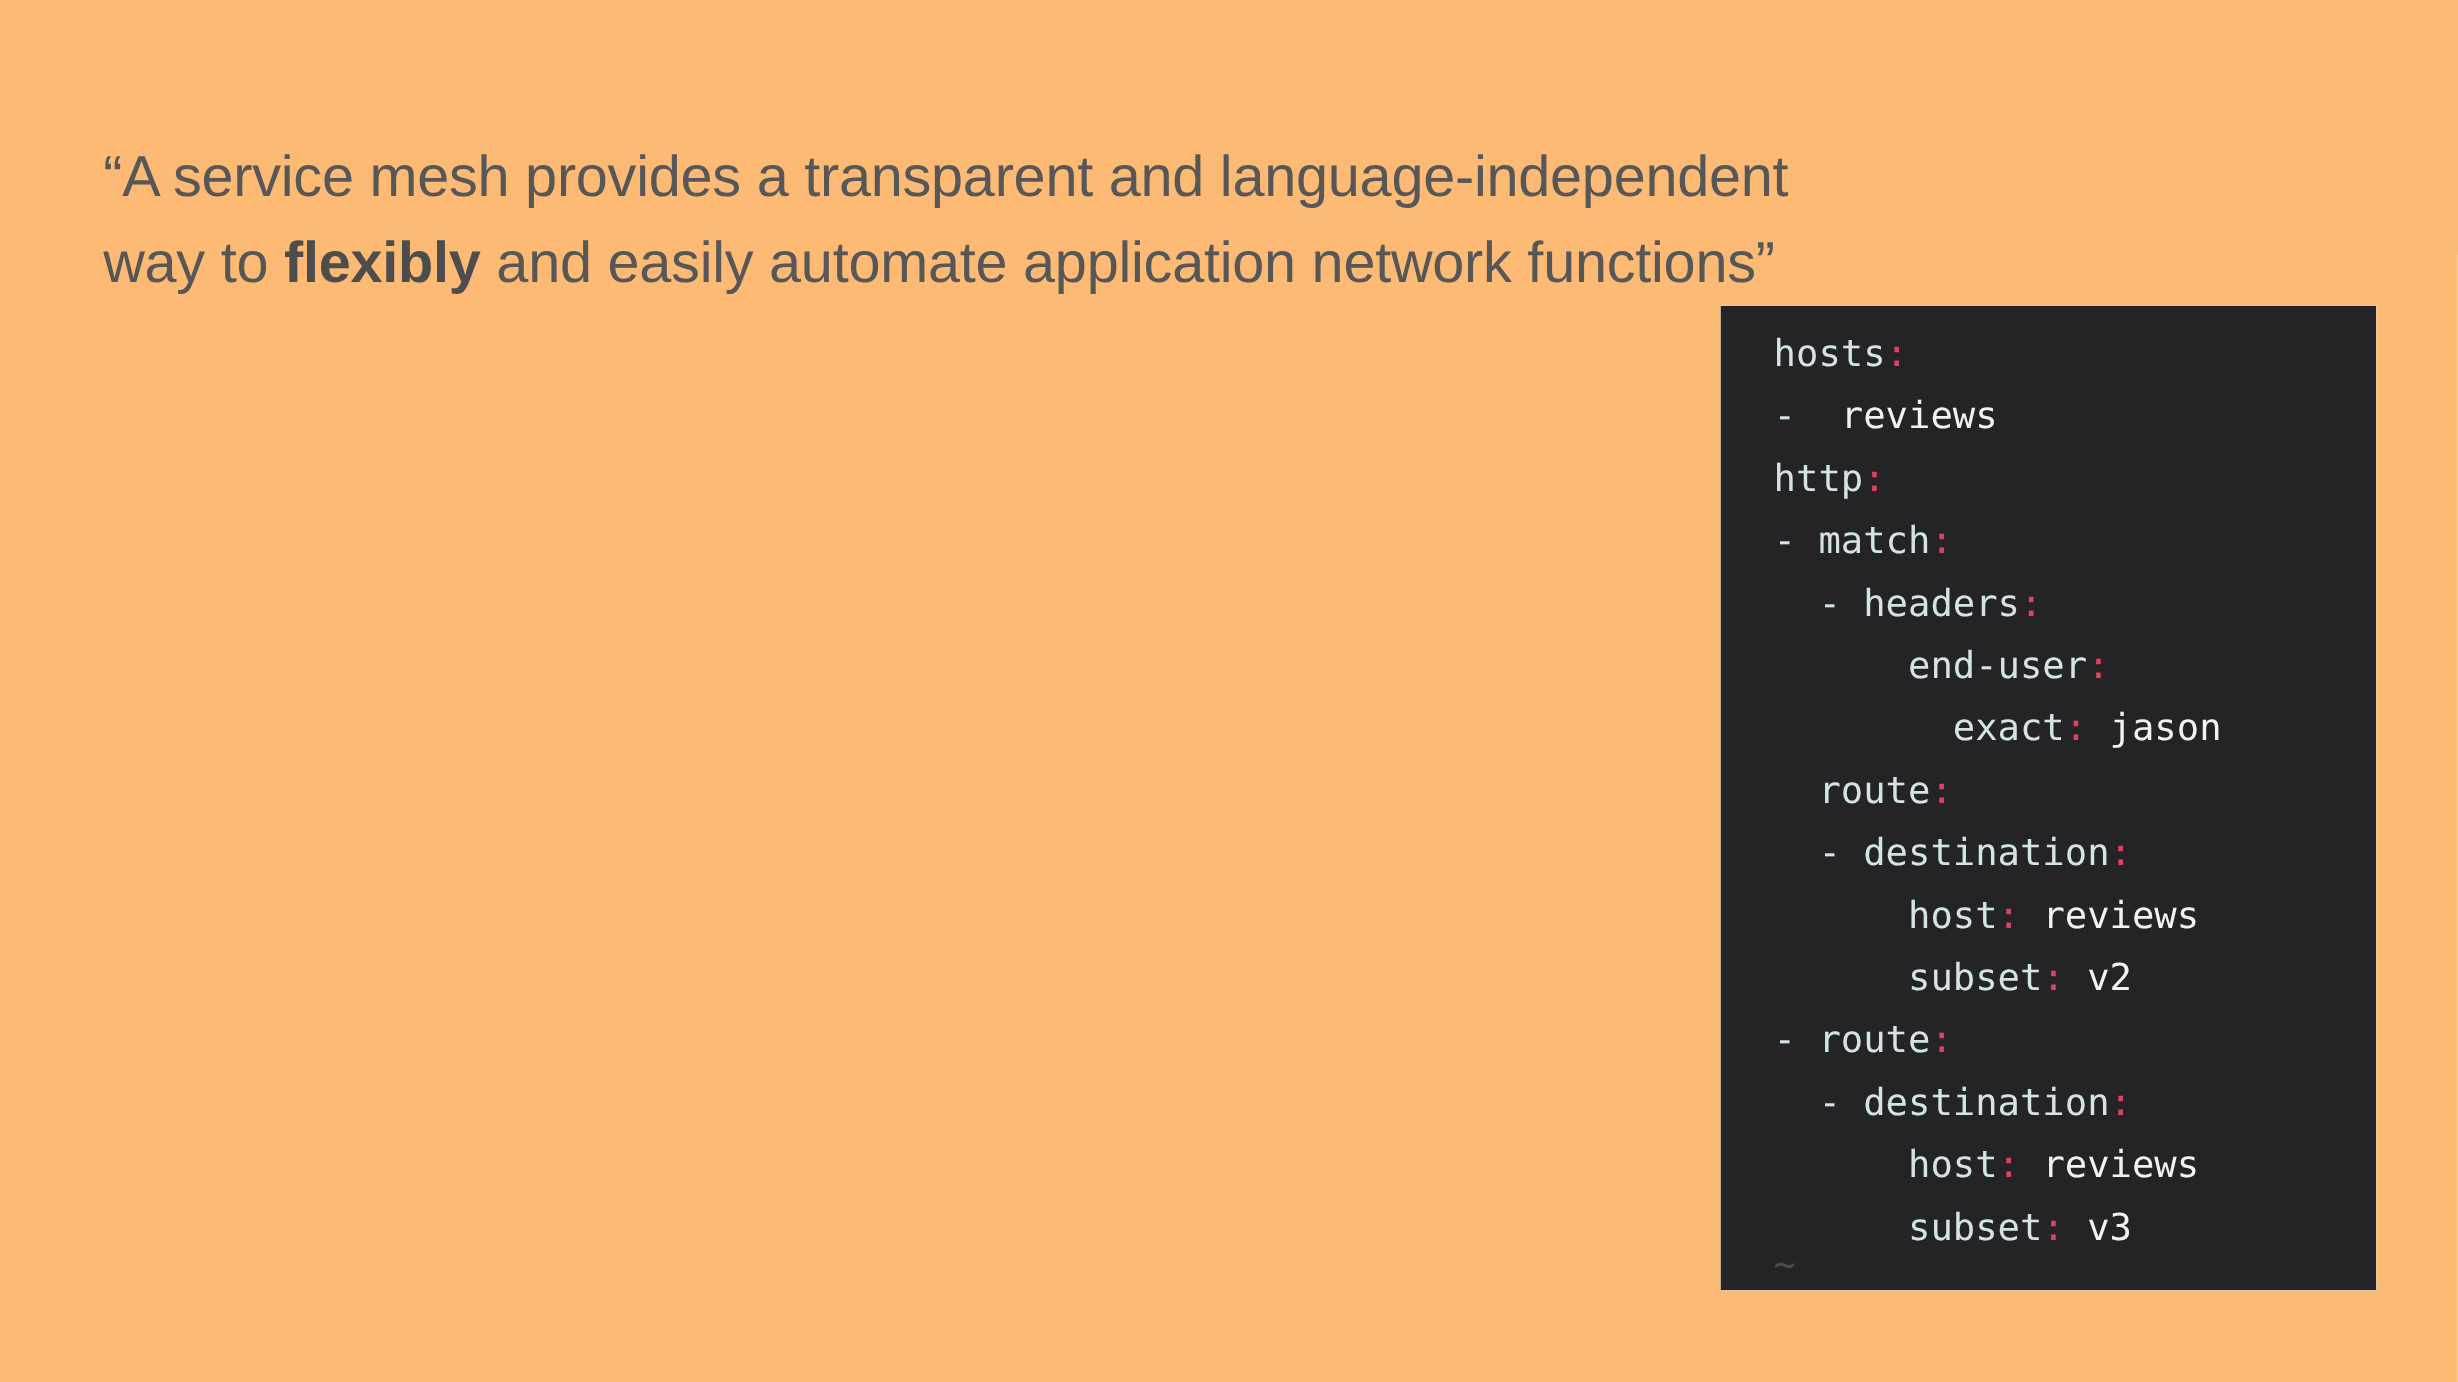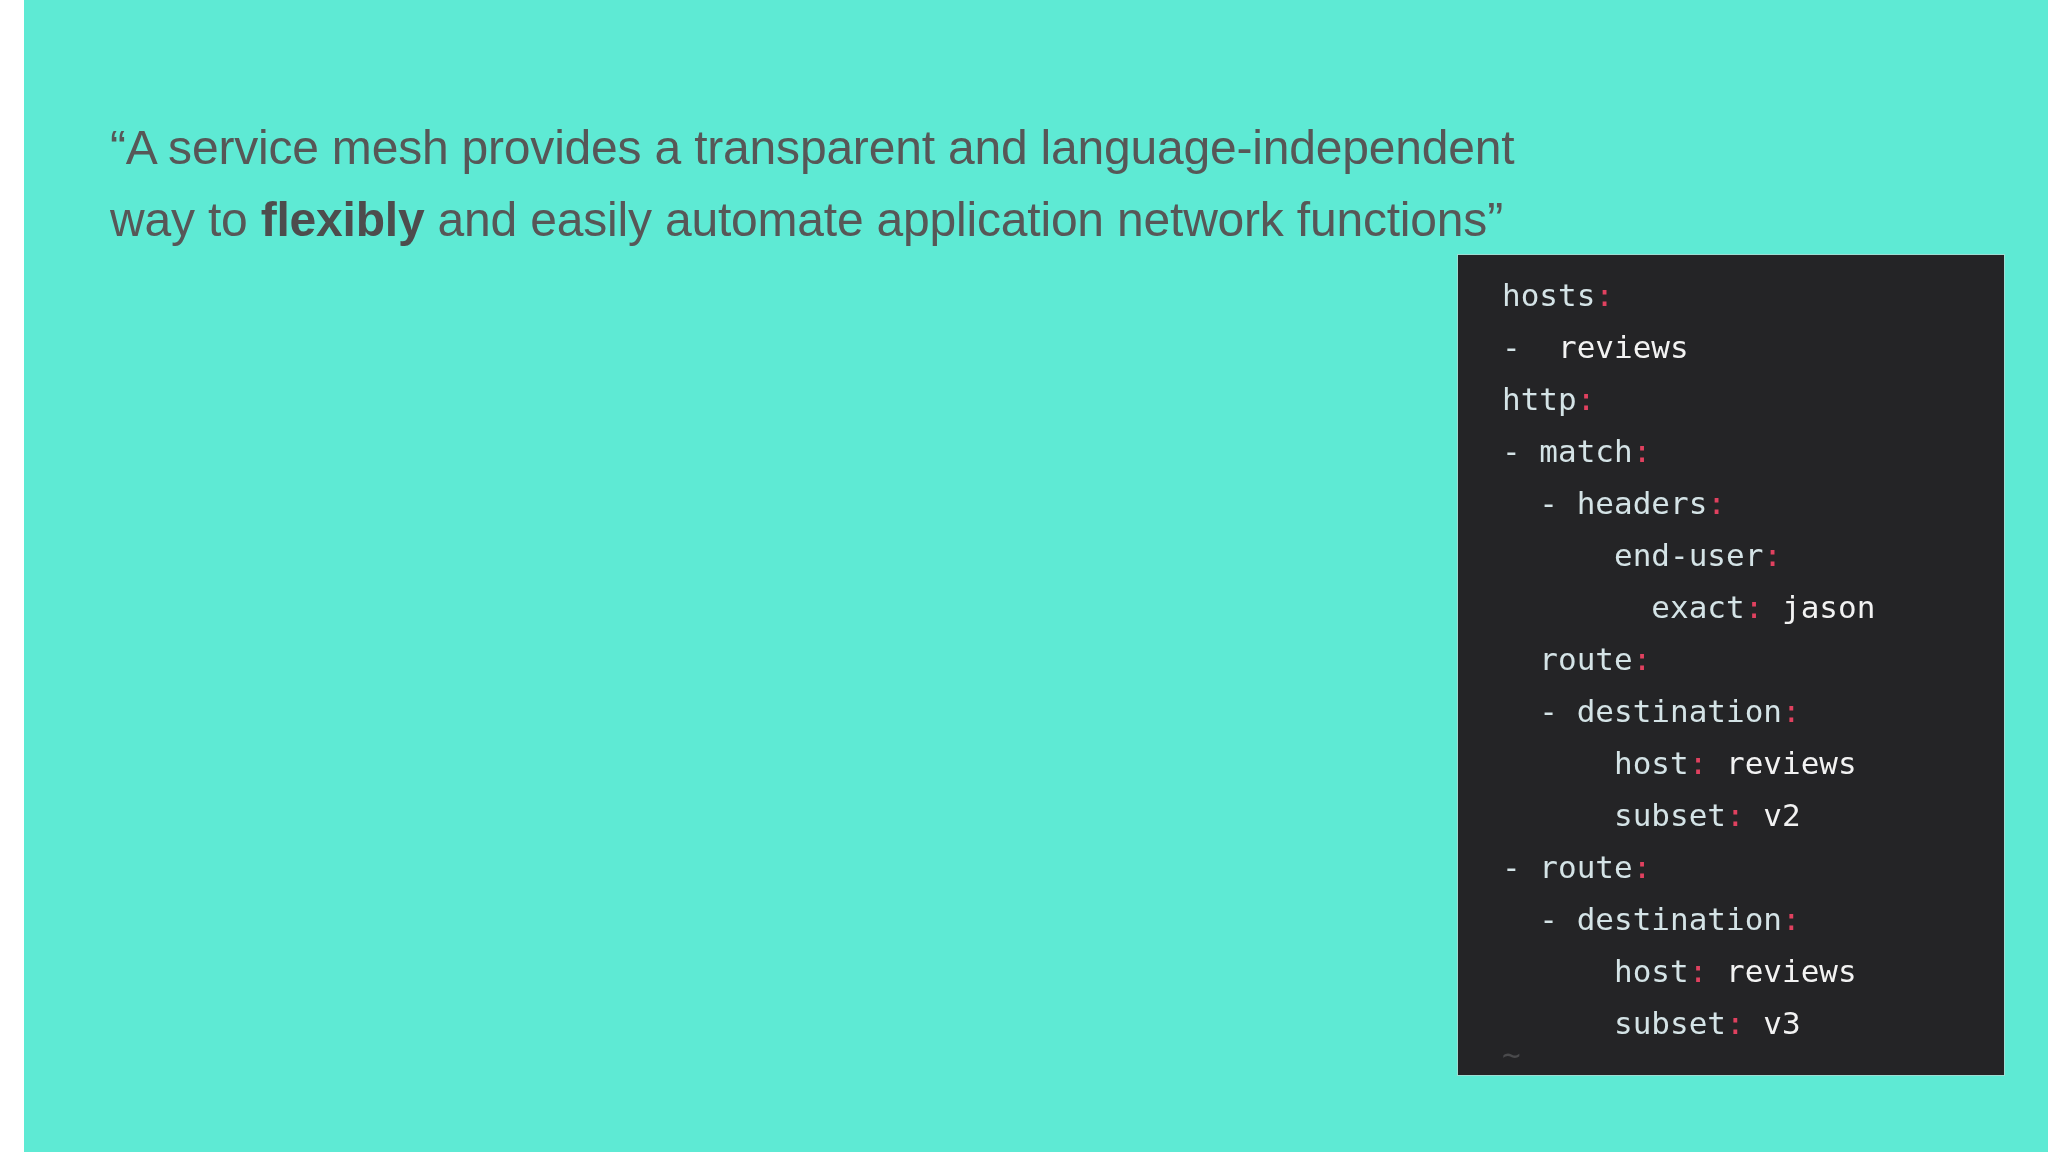--- a/index.html
+++ b/index.html
@@ -12,22 +12,21 @@
     height: 1152px;
     position: relative;
     overflow: hidden;
     font-family: "Liberation Sans", sans-serif;
   }
 
   
   .slide {
     position: absolute;
     inset: 0;
-    background: #5eead4;
-    margin-left: 24px;
+    background: #fdba74;
   }
 
   
   .quote-block {
     position: absolute;
     left: 86px;
     top: 112px;
     width: 1420px;
     font-family: "Liberation Sans", sans-serif;
     font-size: 48px;

